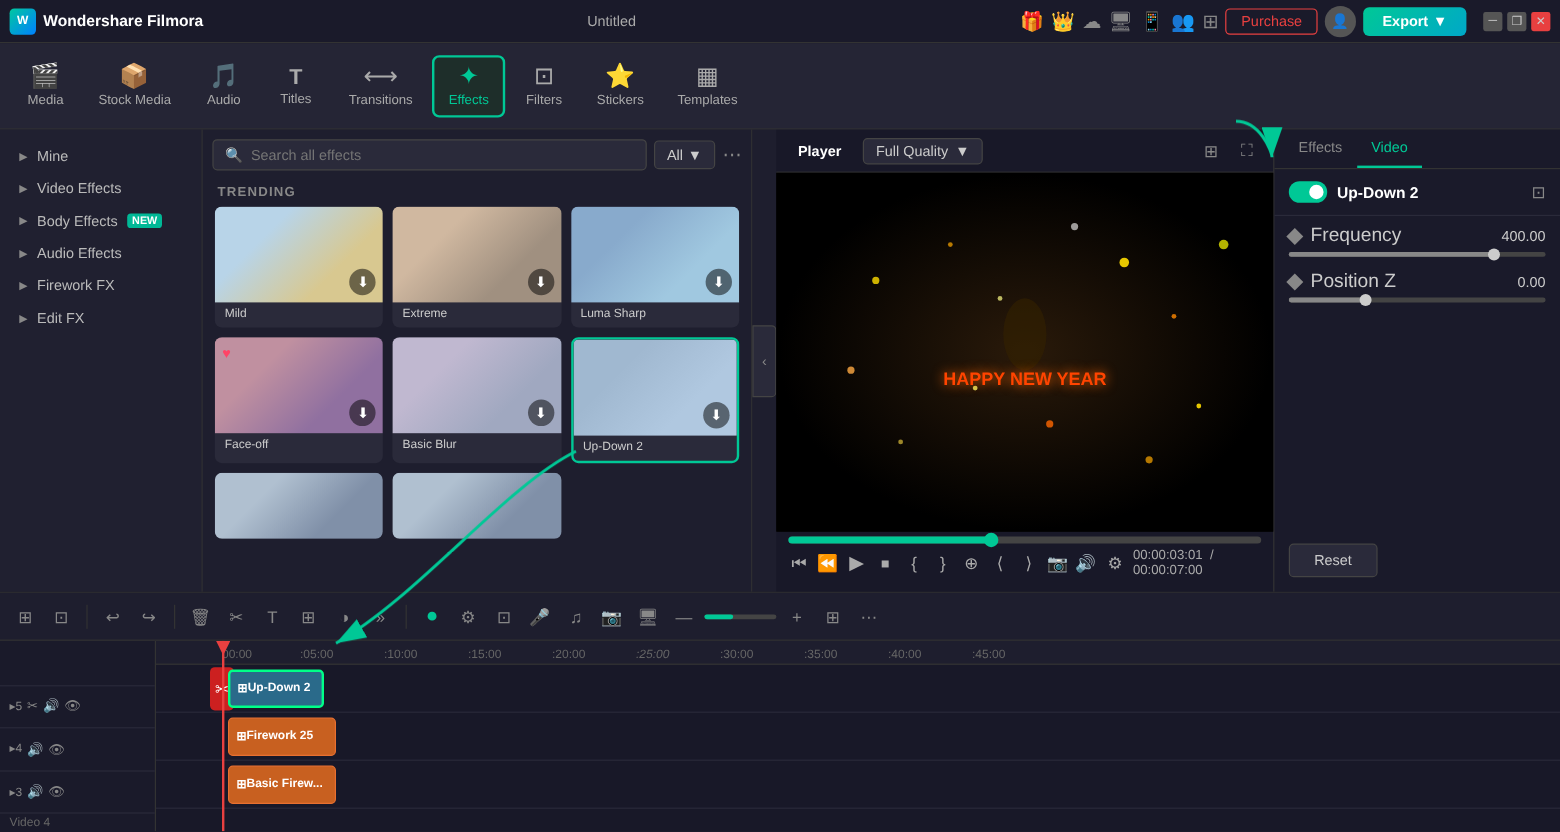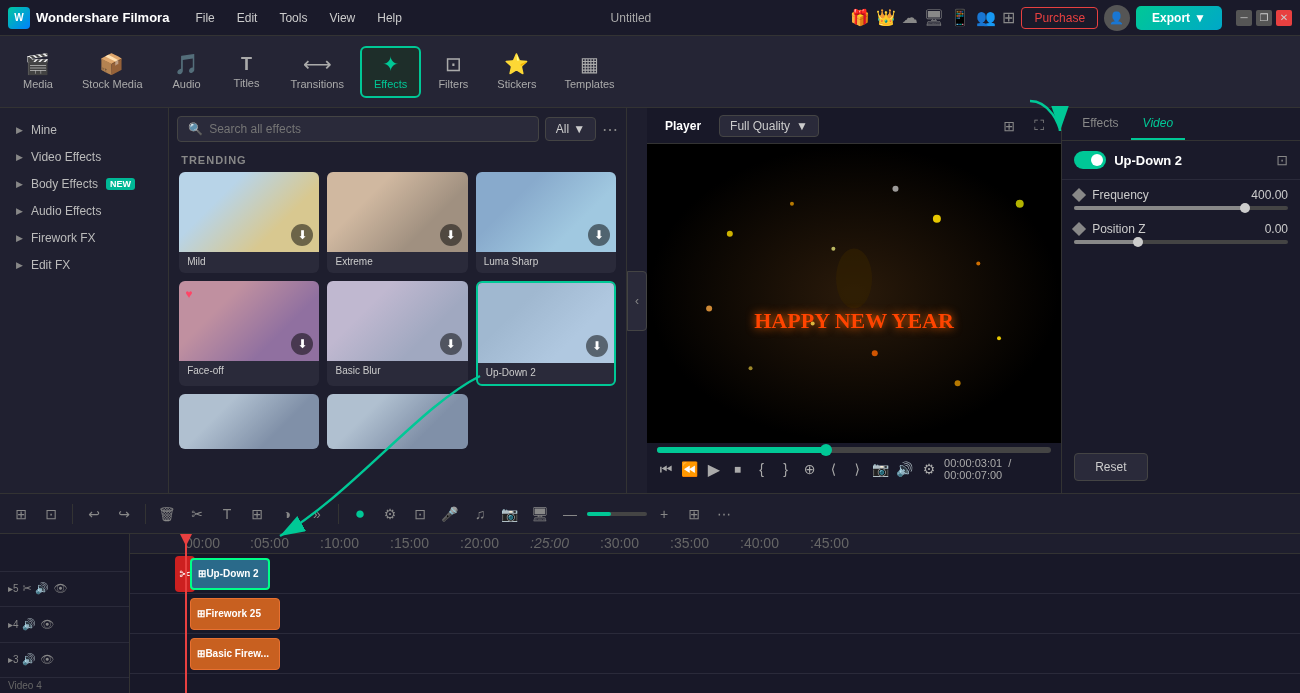--- a/index.html
+++ b/index.html
@@ -374,29 +374,28 @@
       height: 100%;
       background: radial-gradient(ellipse at center, #2a1a0a 0%, #000 70%);
       display: flex;
       align-items: center;
       justify-content: center;
       position: relative;
       overflow: hidden;
     }
     .happy-new-year-text {
       color: #ff4400;
-      font-size: 22px;
+      font-size: 15px;
       font-weight: bold;
       text-shadow: 0 0 10px #ff6600;
       position: absolute;
       top: 55%;
       left: 50%;
       transform: translateX(-50%);
       white-space: nowrap;
-      font-family: Liberation Serif, serif;
     }
     .sparkles {
       position: absolute;
       top: 0; left: 0; right: 0; bottom: 0;
     }
     .player-controls {
       height: 50px;
       display: flex;
       flex-direction: column;
       padding: 4px 10px;
@@ -461,21 +460,20 @@
     }
     .right-tab {
       padding: 8px 12px;
       font-size: 12px;
       color: #888;
       cursor: pointer;
     }
     .right-tab.active {
       color: #00c896;
       border-bottom: 2px solid #00c896;
-      font-style: italic;
     }
     .effect-header {
       display: flex;
       align-items: center;
       padding: 10px 12px;
       gap: 8px;
       border-bottom: 1px solid #2a2a3a;
     }
     .effect-toggle {
       width: 32px;
@@ -509,21 +507,21 @@
     .param-row {
       padding: 8px 12px 4px;
     }
     .param-label-row {
       display: flex;
       justify-content: space-between;
       align-items: center;
       margin-bottom: 4px;
     }
     .param-label {
-      font-size: 12px;
+      font-size: 16px;
       color: #ccc;
     }
     .param-value {
       font-size: 12px;
       color: #ccc;
     }
     .param-diamond {
       width: 10px;
       height: 10px;
       background: #888;
@@ -663,21 +661,21 @@
       display: flex;
       align-items: flex-end;
       padding: 0 0 2px 0;
       font-size: 10px;
       color: #666;
       position: relative;
     }
     .ruler-mark {
       position: absolute;
       bottom: 2px;
-      font-size: 14px;
+      font-size: 10px;
       color: #666;
       margin-top: 24px;
     }
     .playhead {
       position: absolute;
       top: 0;
       width: 2px;
       height: 100%;
       background: #e84040;
       z-index: 10;
@@ -757,27 +755,20 @@
       height: calc(693px - 36px - 72px - 200px);
     }
   </style>
 </head>
 <body>
 
 <div id="titlebar">
   <div class="app-logo">
     <div class="logo-icon">W</div>
     <span>Wondershare Filmora</span>
-  </div>
-  <div class="menu-items">
-    <span class="menu-item">File</span>
-    <span class="menu-item">Edit</span>
-    <span class="menu-item">Tools</span>
-    <span class="menu-item">View</span>
-    <span class="menu-item">Help</span>
   </div>
   <div class="title-center">Untitled</div>
   <div class="title-right">
     <span style="color:#888;font-size:16px;">🎁</span>
     <span style="color:#888;font-size:16px;">👑</span>
     <span style="color:#888;font-size:16px;">☁</span>
     <span style="color:#888;font-size:16px;">🖥</span>
     <span style="color:#888;font-size:16px;">📱</span>
     <span style="color:#888;font-size:16px;">👥</span>
     <span style="color:#888;font-size:16px;">⊞</span>

